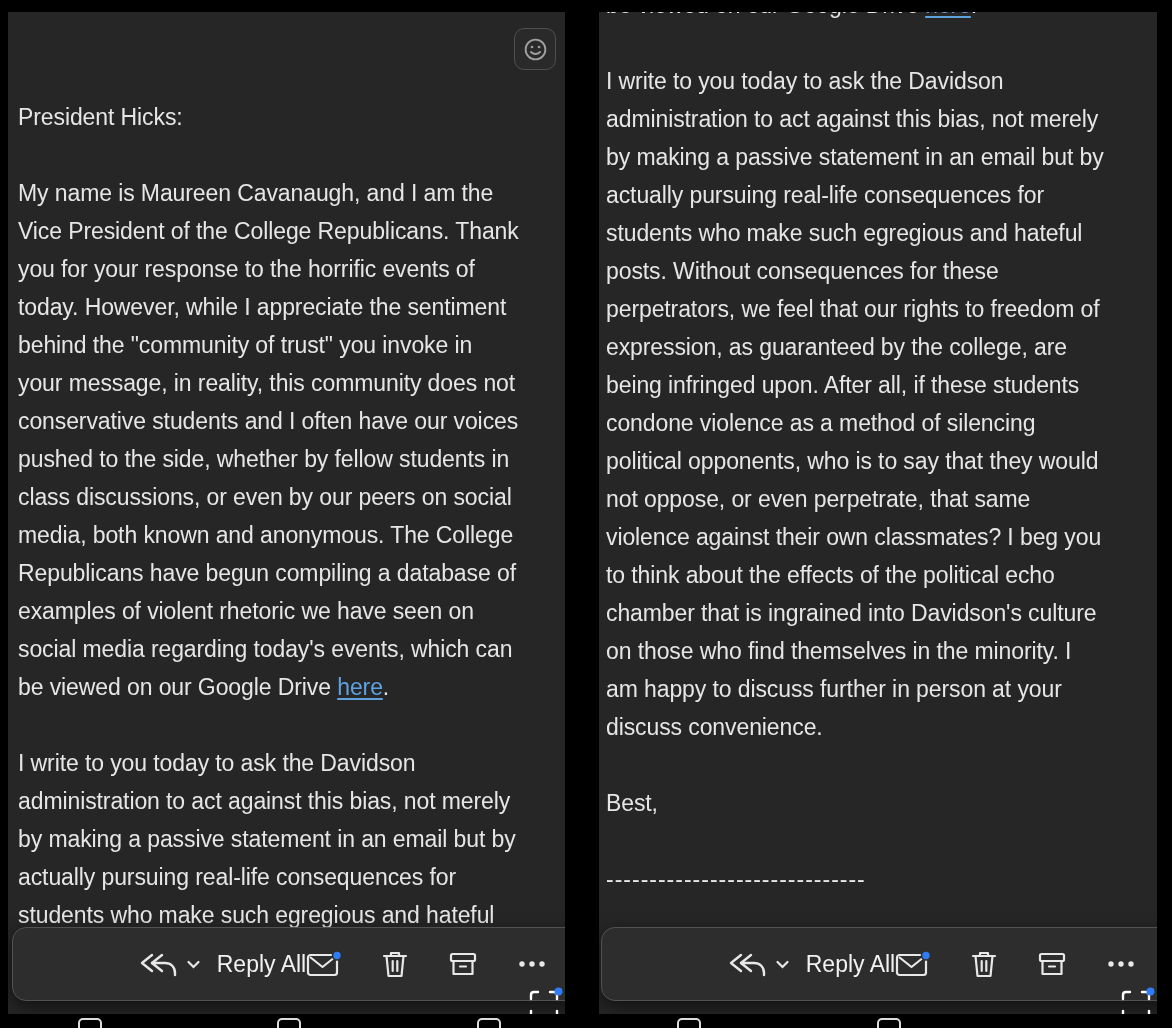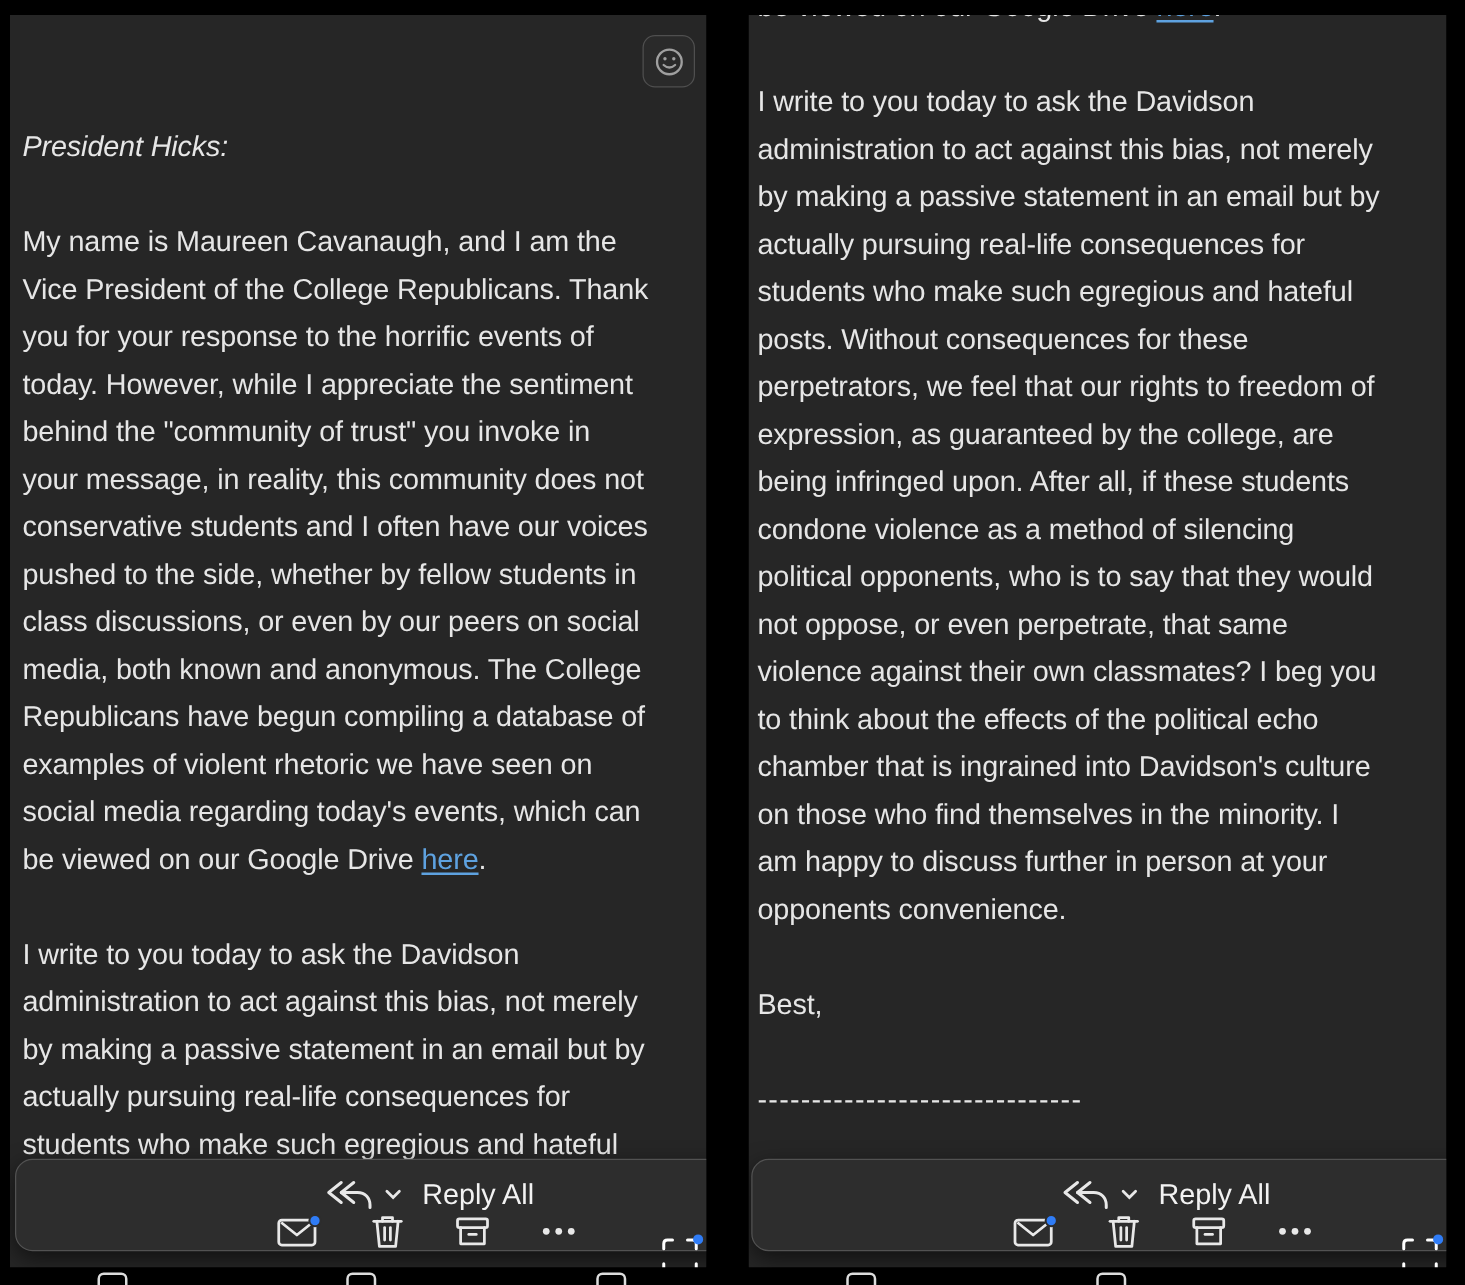--- a/index.html
+++ b/index.html
@@ -28,21 +28,21 @@
   .email-body{
     position:relative;z-index:1;
     padding:0 6px 0 10px;
     font-size:23px;line-height:38px;letter-spacing:-0.1px;
     color:var(--text);
   }
   #right-pane .email-body{margin-top:-26px;padding-left:7px;}
   .line{white-space:nowrap;height:38px;}
   .para{margin-top:38px;}
   .no-gap{margin-top:0;}
-  .greeting{margin-top:86px;font-style:italic;}
+  .greeting{margin-top:86px;}
   a.link{color:var(--link);text-underline-offset:3px;cursor:pointer;}
   .divider-line{margin-top:38px;letter-spacing:1px;}
   .signature-line{
     margin-top:72px;
     font-family:Liberation Mono, monospace;
     font-size:27px;line-height:30px;white-space:nowrap;
   }
 
   .emoji-btn{
     position:absolute;top:16px;right:9px;z-index:3;
@@ -51,22 +51,22 @@
     display:flex;align-items:center;justify-content:center;
     color:#9f9f9f;cursor:pointer;padding:0;
   }
 
   .toolbar{
     position:absolute;left:4px;height:74px;top:915px;width:660px;
     background:var(--toolbar-bg);
     border:1px solid var(--toolbar-border);
     border-radius:14px;
     box-shadow:0 6px 18px rgba(0,0,0,.55);
-    display:flex;align-items:center;justify-content:flex-end;
-    padding:0 26px;z-index:5;color:var(--icon);flex-direction:column;
+    display:flex;align-items:center;justify-content:center;
+    padding:0 26px;z-index:5;color:var(--icon);
   }
   #right-pane .toolbar{left:2px;}
   .tb-left{display:flex;align-items:center;gap:8px;cursor:pointer;background:none;border:none;color:var(--icon);padding:0;}
   .tb-label{font-size:23px;color:#f2f2f2;margin-left:8px;}
   .tb-right{display:flex;align-items:center;gap:38px;}
   .tb-btn{background:none;border:none;padding:0;color:var(--icon);cursor:pointer;display:flex;align-items:center;}
   svg{display:block;}
 
   .snip{
     position:absolute;right:2px;top:974px;width:38px;height:38px;z-index:6;cursor:pointer;
@@ -209,21 +209,21 @@
         <div class="line">expression, as guaranteed by the college, are</div>
         <div class="line">being infringed upon. After all, if these students</div>
         <div class="line">condone violence as a method of silencing</div>
         <div class="line">political opponents, who is to say that they would</div>
         <div class="line">not oppose, or even perpetrate, that same</div>
         <div class="line">violence against their own classmates? I beg you</div>
         <div class="line">to think about the effects of the political echo</div>
         <div class="line">chamber that is ingrained into Davidson's culture</div>
         <div class="line">on those who find themselves in the minority. I</div>
         <div class="line">am happy to discuss further in person at your</div>
-        <div class="line">opponents convenience.</div>
+        <div class="line">discuss convenience.</div>
       </div>
     <div class="para">
         <div class="line">Best,</div>
       </div>
     <div class="line divider-line">------------------------------</div>
     <div class="signature-line">History Major</div>
   </div>
 
   <div class="toolbar">
     <button class="tb-left">

